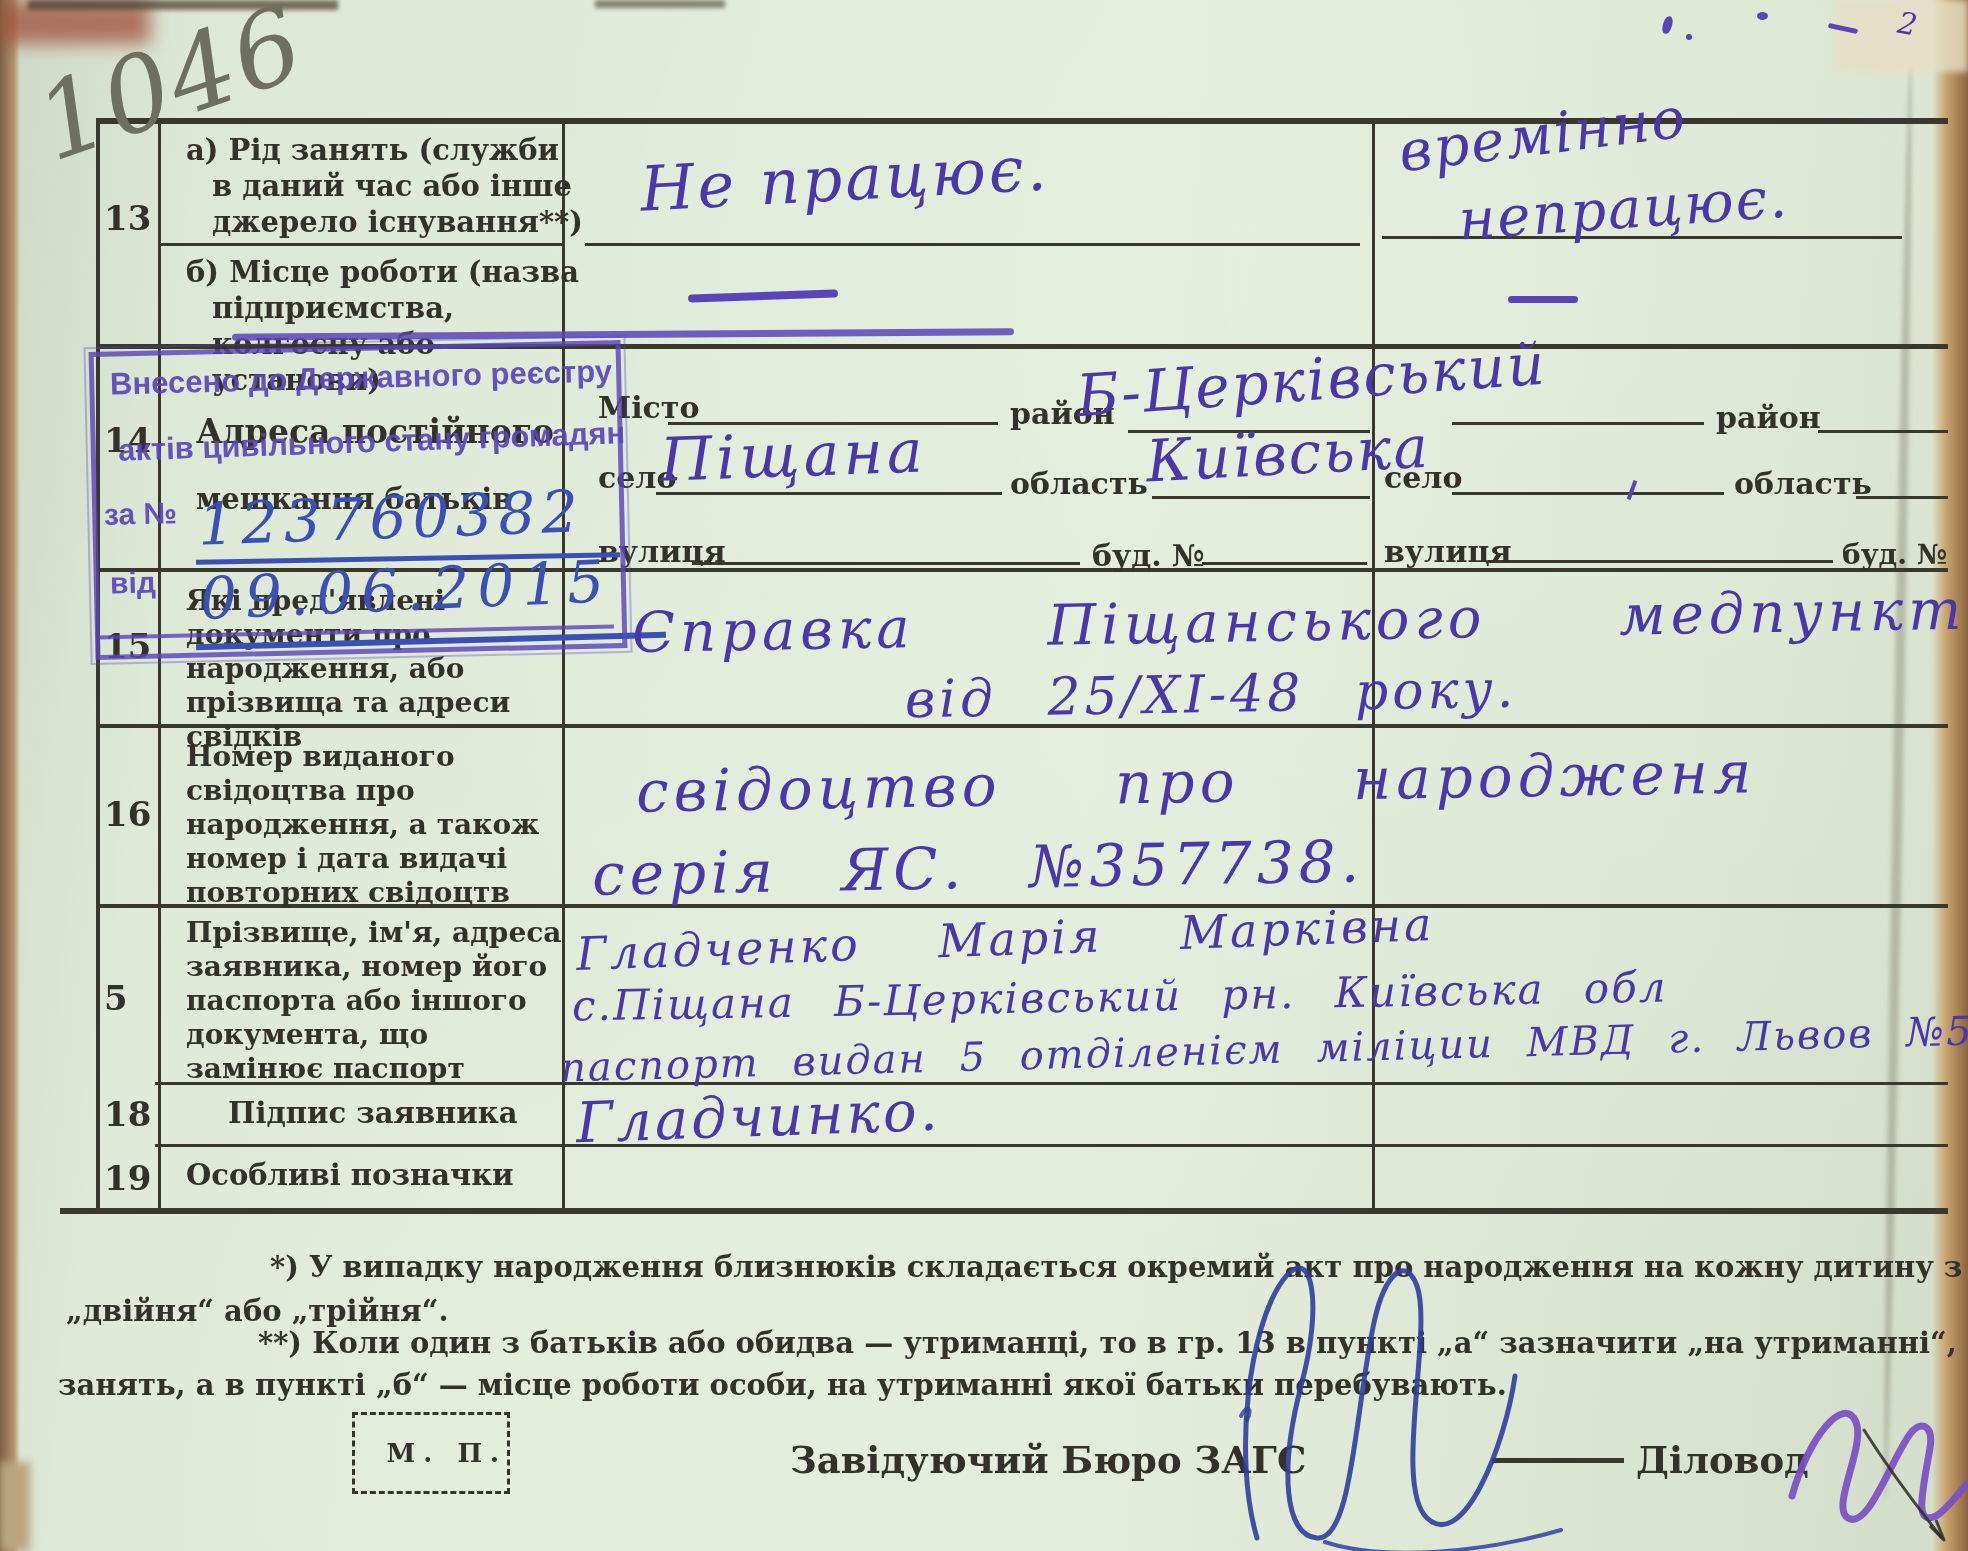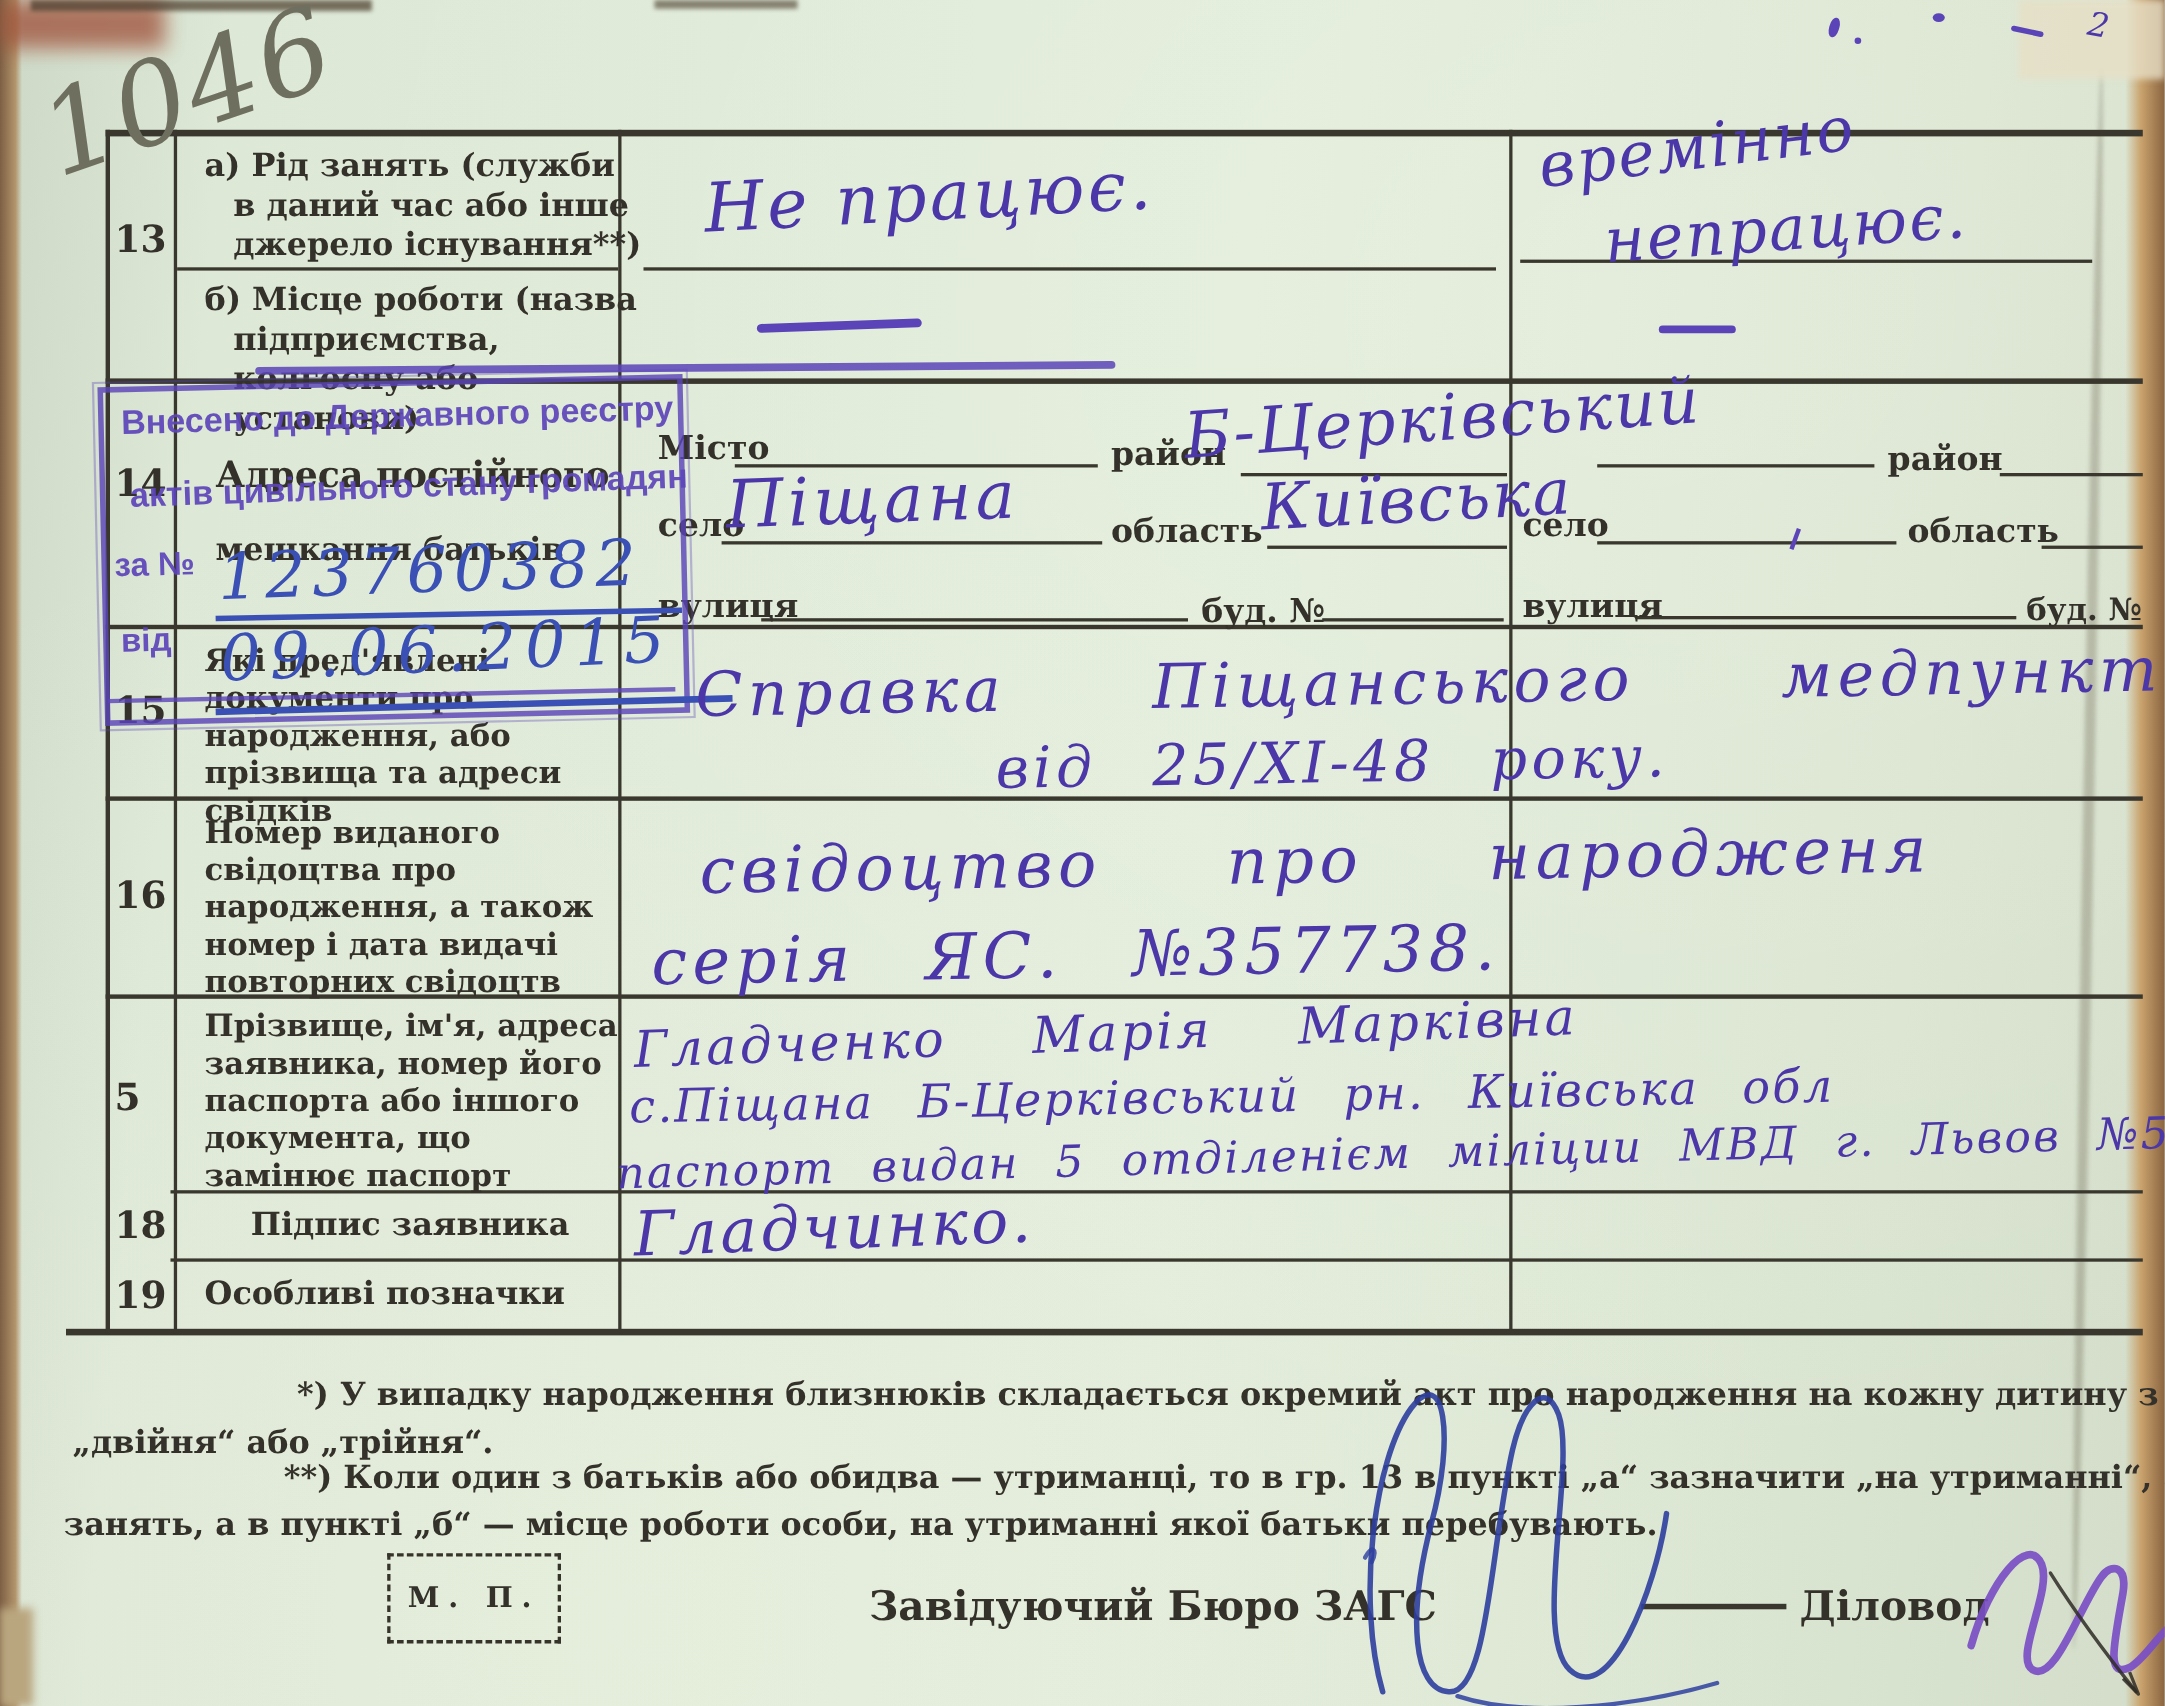--- a/index.html
+++ b/index.html
@@ -135,21 +135,21 @@
   <span class="abs hw" style="left:572px;top:972px;font-size:42px;letter-spacing:2px;word-spacing:24px;transform:rotate(-1deg);">с.Піщана Б-Церківський рн.  Київська обл</span>
   <span class="abs hw" style="left:560px;top:1026px;font-size:40px;letter-spacing:2px;word-spacing:18px;transform:rotate(-1.5deg);">паспорт видан 5 отділенієм міліции МВД г. Львов №5</span>
 
   <span class="abs hw" style="left:576px;top:1084px;font-size:56px;letter-spacing:3px;transform:rotate(-2deg);">Гладчинко.</span>
 
   <div class="abs print" style="left:270px;top:1250px;width:1700px;font-size:29px;white-space:nowrap;overflow:hidden;z-index:3;">*) У випадку народження близнюків складається окремий акт про народження на кожну дитину з відміткою</div>
   <div class="abs print" style="left:66px;top:1294px;font-size:29px;z-index:3;text-align:center;">„двійня“ або „трійня“.</div>
   <div class="abs print" style="left:258px;top:1326px;width:1712px;font-size:29px;white-space:nowrap;overflow:hidden;z-index:3;">**) Коли один з батьків або обидва — утриманці, то в гр. 13 в пункті „а“ зазначити „на утриманні“, а пот</div>
   <div class="abs print" style="left:58px;top:1368px;font-size:29px;z-index:3;">занять, а в пункті „б“ — місце роботи особи, на утриманні якої батьки перебувають.</div>
 
-  <div class="abs" style="left:352px;top:1412px;width:152px;height:76px;border:3px dashed #35332a;z-index:3;display:flex;align-items:center;justify-content:center;">
+  <div class="abs" style="left:352px;top:1412px;width:152px;height:76px;border:3px dashed #35332a;z-index:3;display:flex;align-items:center;justify-content:flex-end;">
     <span class="print" style="font-size:26px;letter-spacing:8px;">М. П.</span>
   </div>
   <span class="abs print" style="left:790px;top:1438px;font-size:37px;z-index:3;">Завідуючий Бюро ЗАГС</span>
   <div class="ln" style="left:1492px;top:1458px;width:132px;height:5px;"></div>
   <span class="abs print" style="left:1636px;top:1438px;font-size:37px;z-index:3;">Діловод</span>
 
   <svg style="left:1205px;top:1246px;z-index:9;" width="380" height="300" viewBox="0 0 380 300">
     <path d="M52,292 C28,210 44,80 78,34 C108,-6 118,60 96,140 C74,225 80,290 112,292 C148,295 150,160 170,72 C180,30 200,8 212,40 C228,85 188,240 222,272 C258,306 300,200 310,130" fill="none" stroke="#2e3f9f" stroke-width="5" stroke-linecap="round" opacity=".9"></path>
     <path d="M120,296 C180,316 280,306 356,284" fill="none" stroke="#2e3f9f" stroke-width="4" stroke-linecap="round" opacity=".85"></path>
     <path d="M36,170 C42,158 48,162 42,174" fill="none" stroke="#2e3f9f" stroke-width="4" stroke-linecap="round" opacity=".8"></path>

